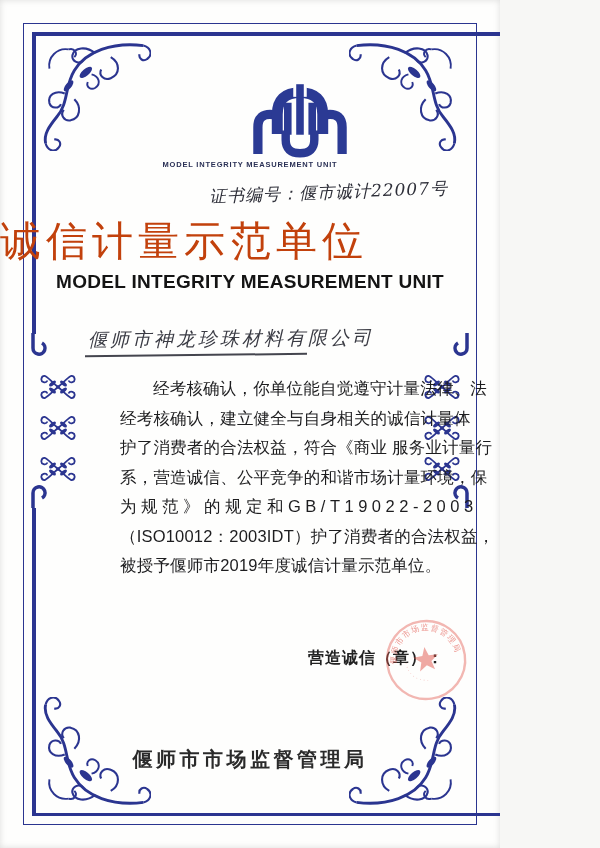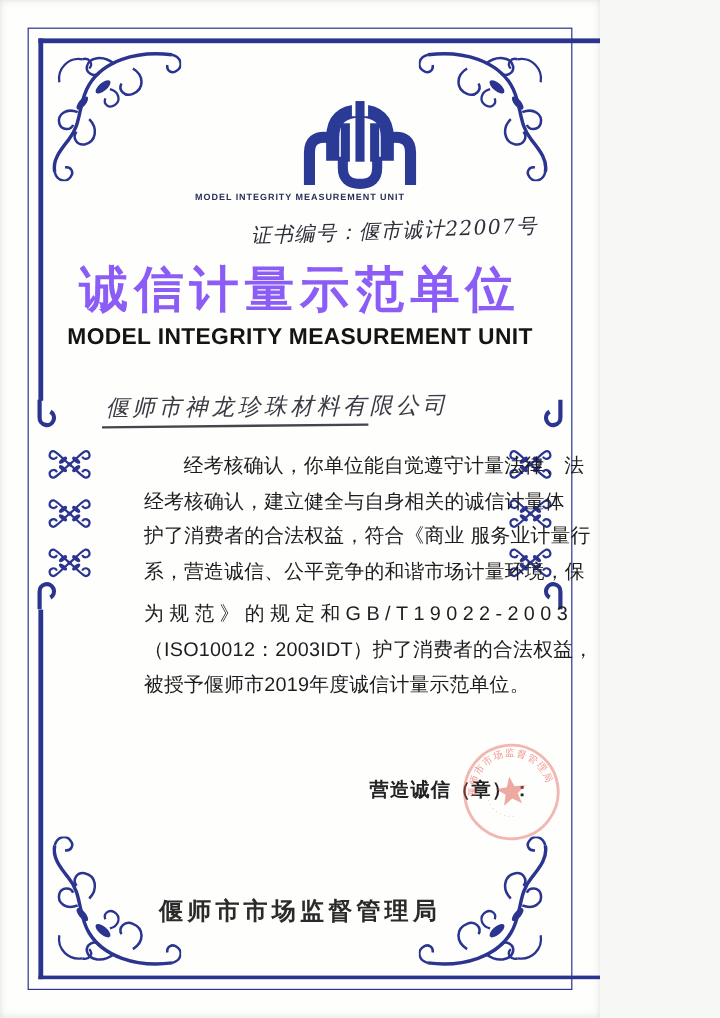--- a/index.html
+++ b/index.html
@@ -43,44 +43,44 @@
   .logo-wordmark{
     position:absolute;left:0;right:0;top:160px;text-align:center;
     font-size:7.5px;font-weight:bold;letter-spacing:.8px;color:#2a3055;
   }
   .cert-no{
     position:absolute;right:52px;top:181px;transform:rotate(-2deg);
     font-family:"DejaVu Serif", serif;font-style:italic;
     font-size:17px;letter-spacing:1px;color:#2e2f39;white-space:nowrap;
   }
   .title{
-    position:absolute;left:0;right:0;top:216px;text-align:center;
-    font-family:"Liberation Serif", serif;font-weight:bold;
-    font-size:41px;letter-spacing:5px;color:#8b5cf6;line-height:50px;
+    position:absolute;left:0;right:0;top:216px;text-align:left;
+    font-family:"Liberation Serif", serif;font-weight:normal;
+    font-size:41px;letter-spacing:5px;color:#c2410c;line-height:50px;
   }
   .subtitle{
     position:absolute;left:0;right:0;top:271px;text-align:center;
     font-weight:bold;font-size:19px;letter-spacing:.3px;color:#141414;
   }
   .awardee{
     position:absolute;left:88px;top:326px;transform:rotate(-.5deg);
     font-family:"DejaVu Serif", serif;font-style:italic;
     font-size:19px;letter-spacing:3px;color:#3a3b44;white-space:nowrap;
   }
   .awardee-line{
     position:absolute;left:85px;top:354px;width:222px;height:1.5px;
     background:#44454e;transform:rotate(-.6deg);
   }
   .body-text{
     position:absolute;left:120px;top:374px;width:364px;
     font-size:16.5px;font-weight:500;color:#1d1d1f;letter-spacing:.2px;
   }
   .body-line{height:29.5px;line-height:29.5px;white-space:nowrap;}
   .body-line:nth-child(1){text-indent:33px;}
-  .body-line:nth-child(5){letter-spacing:4.5px;margin-top:6px;}
+  .body-line:nth-child(5){letter-spacing:4.5px;}
   .issuer-label{
     position:absolute;left:308px;top:648px;
     font-size:16px;font-weight:600;color:#222;letter-spacing:1px;white-space:nowrap;
   }
   .seal{position:absolute;left:380px;top:613px;width:92px;height:92px;opacity:.78;
         transform:rotate(-8deg);}
   .authority{
     position:absolute;left:0;right:0;top:746px;text-align:center;
     font-size:20px;font-weight:600;letter-spacing:3.5px;color:#2a2a2a;white-space:nowrap;
   }

